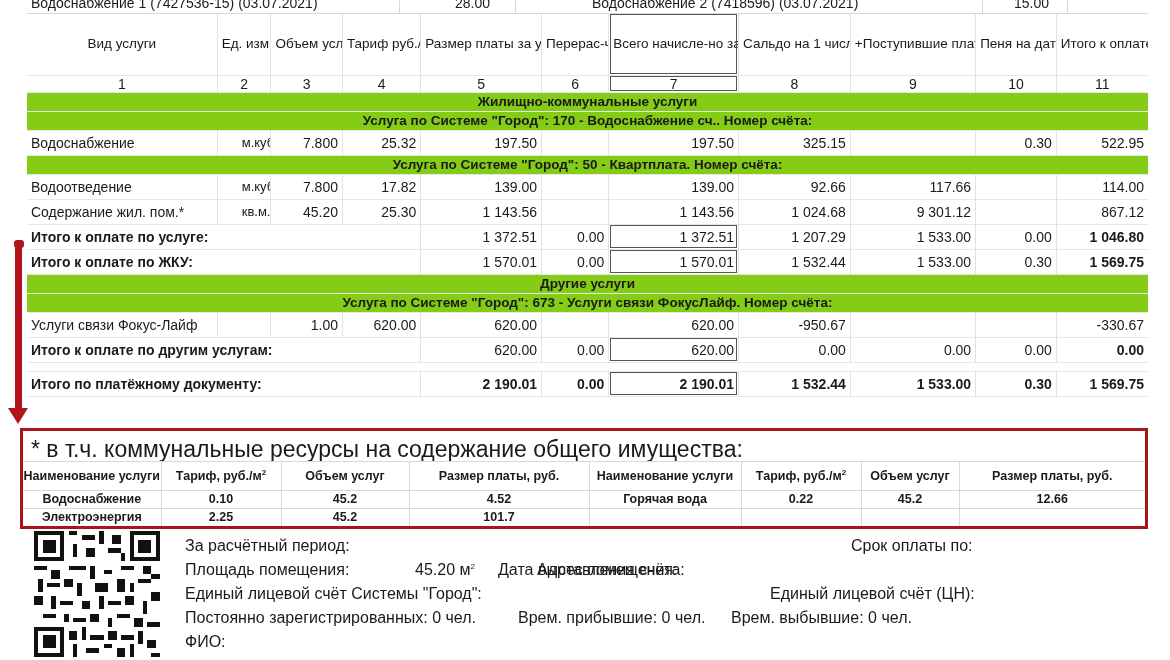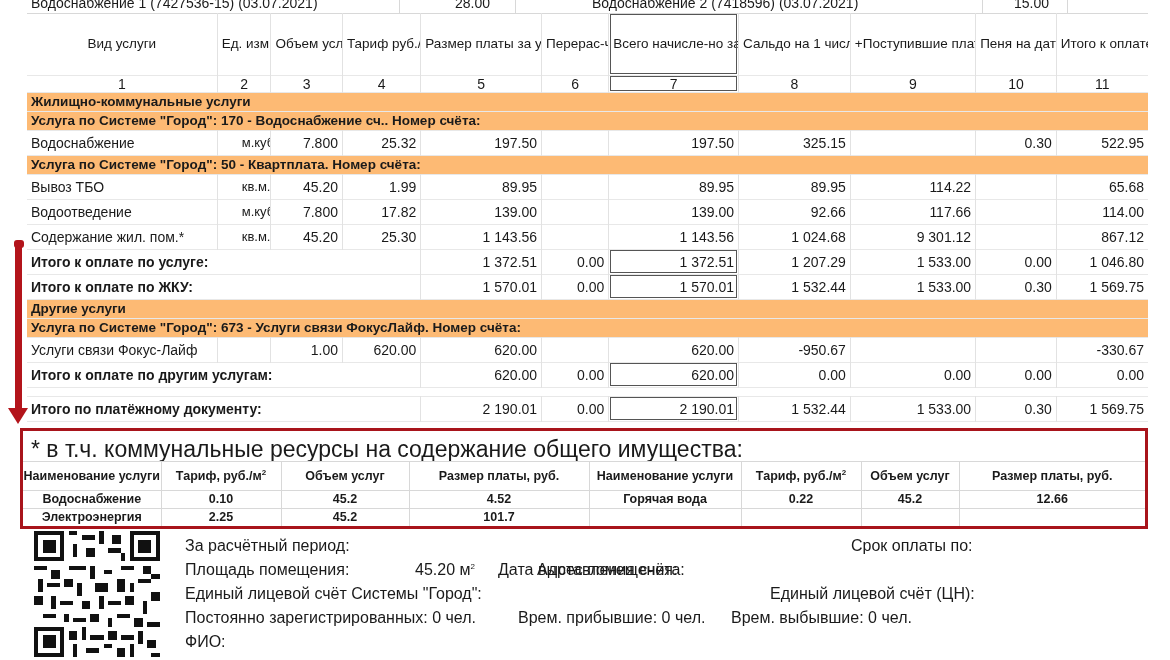--- a/index.html
+++ b/index.html
@@ -9,27 +9,27 @@
   .top-strip { position:absolute; left:27px; top:0; width:1121px; height:13px; border-bottom:1px solid #d8d8d8; font-size:14px; line-height:13px; overflow:hidden; }
   .top-strip span { position:absolute; top:-3px; white-space:nowrap; }
   .top-strip .sep { position:absolute; top:0; width:1px; height:13px; background:#d8d8d8; }
 
   table.main { position:absolute; left:27px; top:13px; width:1121px; border-collapse:collapse; table-layout:fixed; font-size:14px; }
   table.main td { border-right:1px solid #e2e2e2; padding:0 4px; white-space:nowrap; overflow:hidden; }
   table.main td:last-child { border-right:none; }
   table.main tr { border-bottom:1px solid #e8e8e8; }
   .hdr td { text-align:center; line-height:15px; font-size:13.5px; vertical-align:middle; white-space:normal; }
   .num td { text-align:center; height:16px; line-height:16px; font-size:14px; }
-  .sect td { background:#fdba74; font-weight:bold; height:18px; line-height:18px; font-size:13.5px; }
+  .sect td { background:#84cc16; font-weight:bold; text-align:center; height:18px; line-height:18px; font-size:13.5px; }
   .row td { height:24px; line-height:24px; text-align:right; }
   .row td.lbl { text-align:left; }
   .row td.unit { text-align:center; font-size:13px;padding-left:24px; }
   .total td { height:24px; line-height:24px; text-align:right; }
   .total td.lbl { text-align:left; font-weight:bold; }
-  .total td.b { font-weight:normal;margin-left:14px; }
+  .total td.b { font-weight:bold;margin-left:14px; }
   .boxed { outline:1.5px solid #555; outline-offset:-2px; }
   .spacer td { height:8px; }
 
   .arrow-line { position:absolute; left:15px; top:243px; width:7px; height:170px; background:#b3141b; }
   .arrow-dot { position:absolute; left:14px; top:240px; width:10px; height:8px; background:#b3141b; border-radius:3px; }
   .arrow-head { position:absolute; left:8px; top:408px; width:0; height:0;
      border-left:10px solid transparent; border-right:10px solid transparent; border-top:16px solid #b3141b; }
 
   .redbox { position:absolute; left:20px; top:428px; width:1122px; height:95px; border:3px solid #a8141b; background:#fff; }
   .redbox .title { position:absolute; left:8px; top:5px; font-size:23px; font-weight:normal; }
@@ -113,33 +113,20 @@
     <td></td>
     <td>197.50</td>
     <td>325.15</td>
     <td></td>
     <td>0.30</td>
     <td>522.95</td>
   </tr>
   <tr class="sect">
         <td colspan="11">Услуга по Системе "Город": 50 - Квартплата. Номер счёта:</td>
       </tr>
-  <tr class="row">
-    <td class="lbl">Вывоз ТБО</td>
-    <td class="unit">кв.м.</td>
-    <td>45.20</td>
-    <td>1.99</td>
-    <td>89.95</td>
-    <td></td>
-    <td>89.95</td>
-    <td>89.95</td>
-    <td>114.22</td>
-    <td></td>
-    <td>65.68</td>
-  </tr>
   <tr class="row">
     <td class="lbl">Водоотведение</td>
     <td class="unit">м.куб.</td>
     <td>7.800</td>
     <td>17.82</td>
     <td>139.00</td>
     <td></td>
     <td>139.00</td>
     <td>92.66</td>
     <td>117.66</td>

